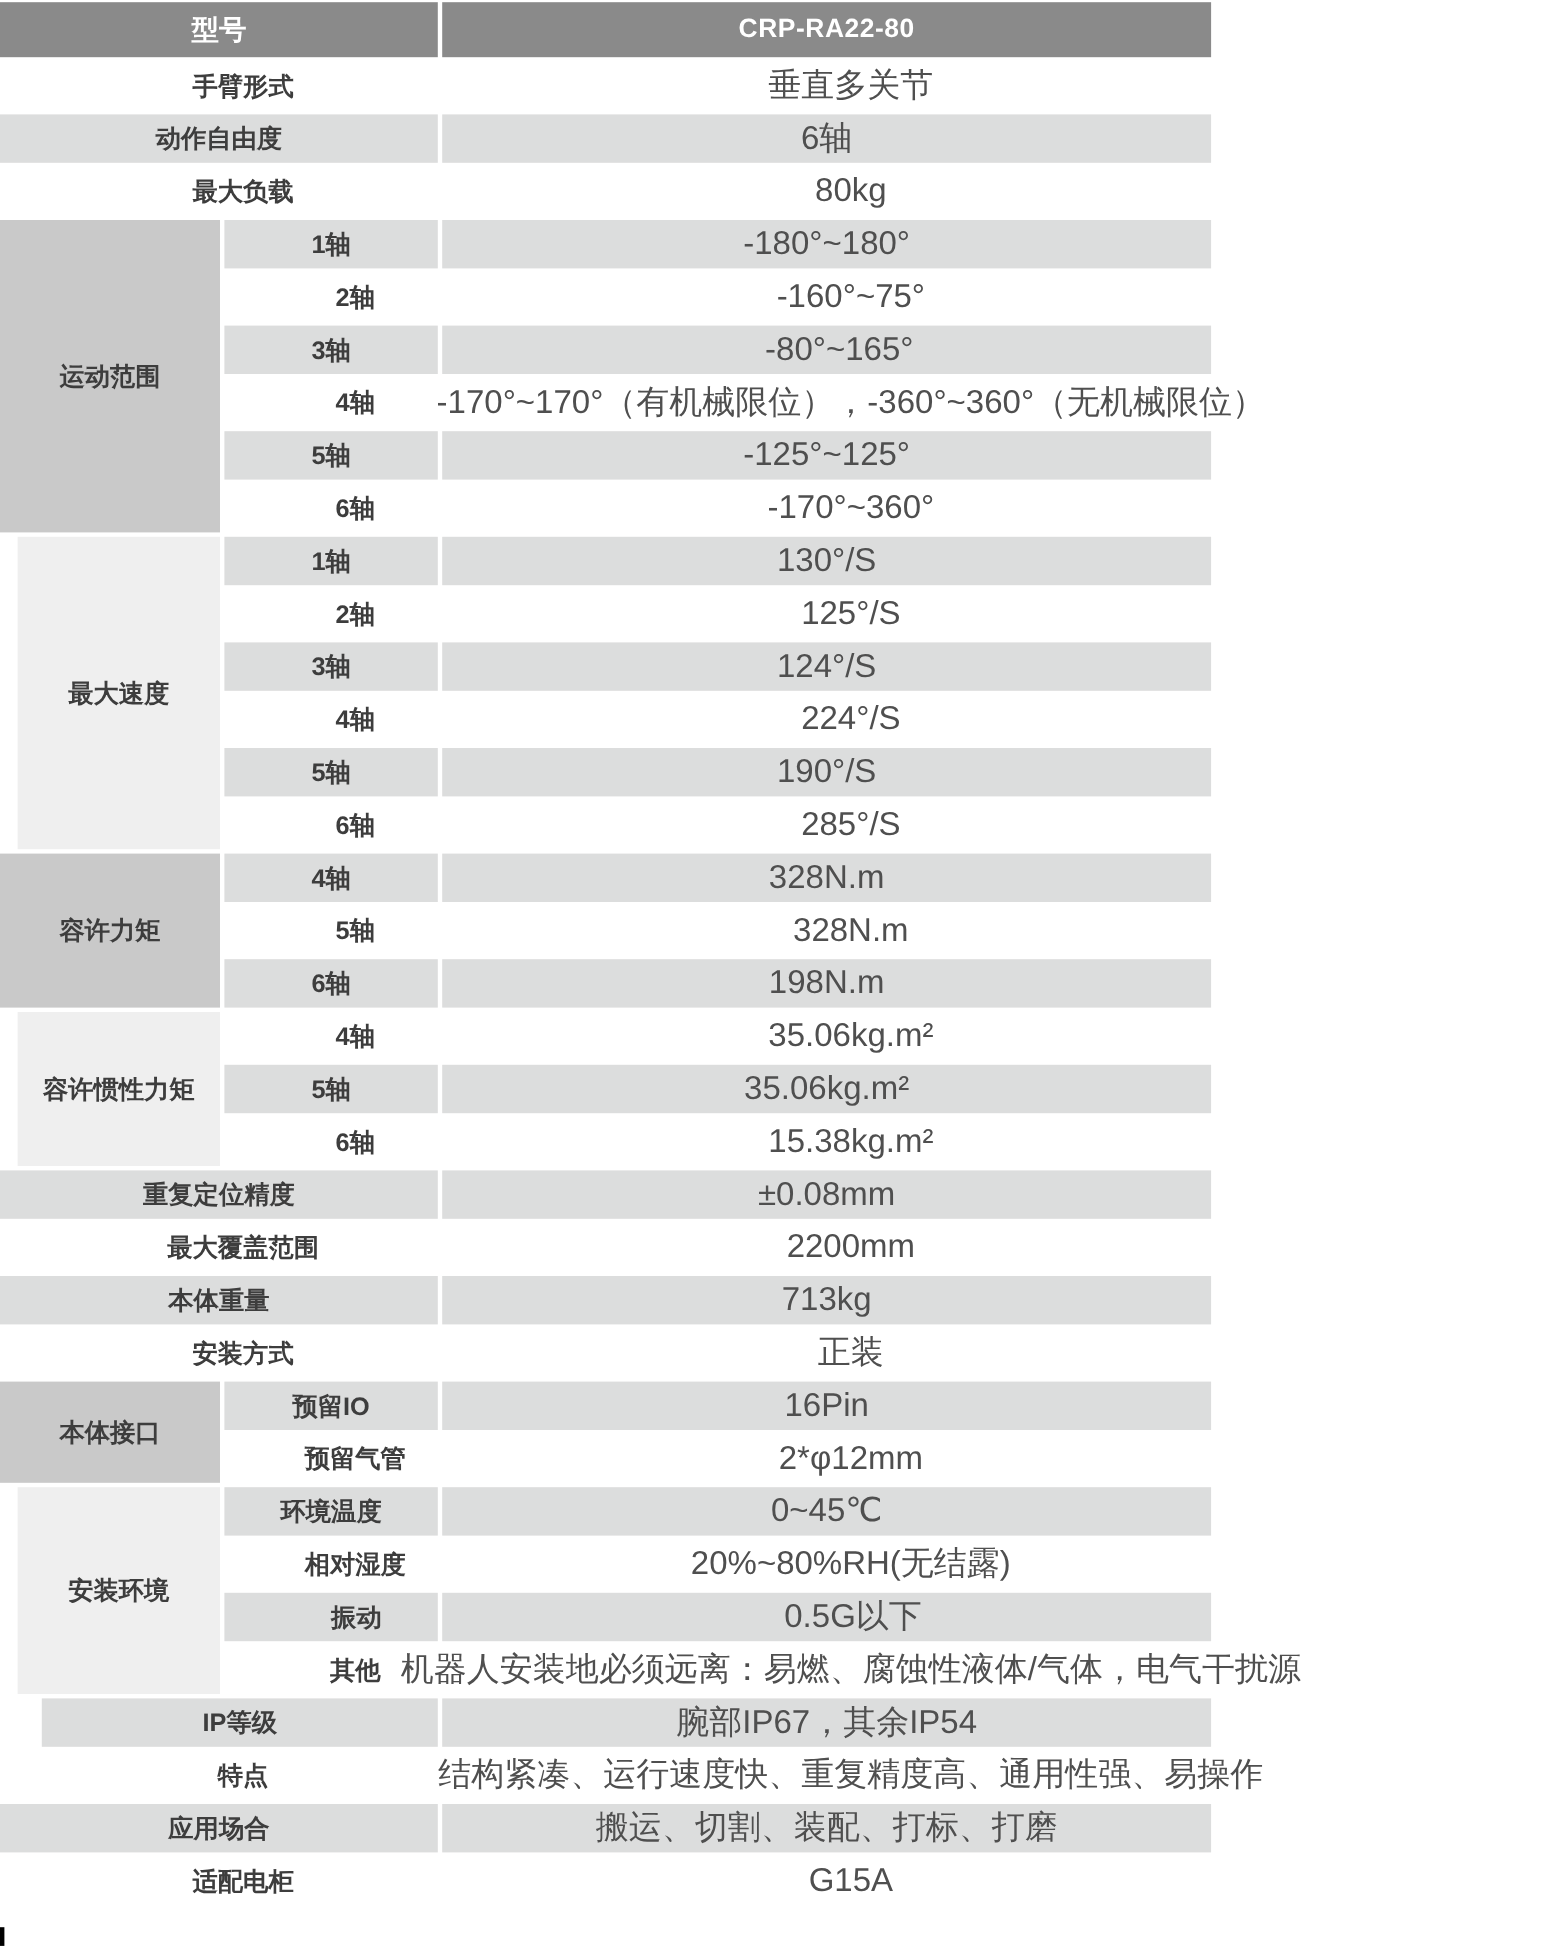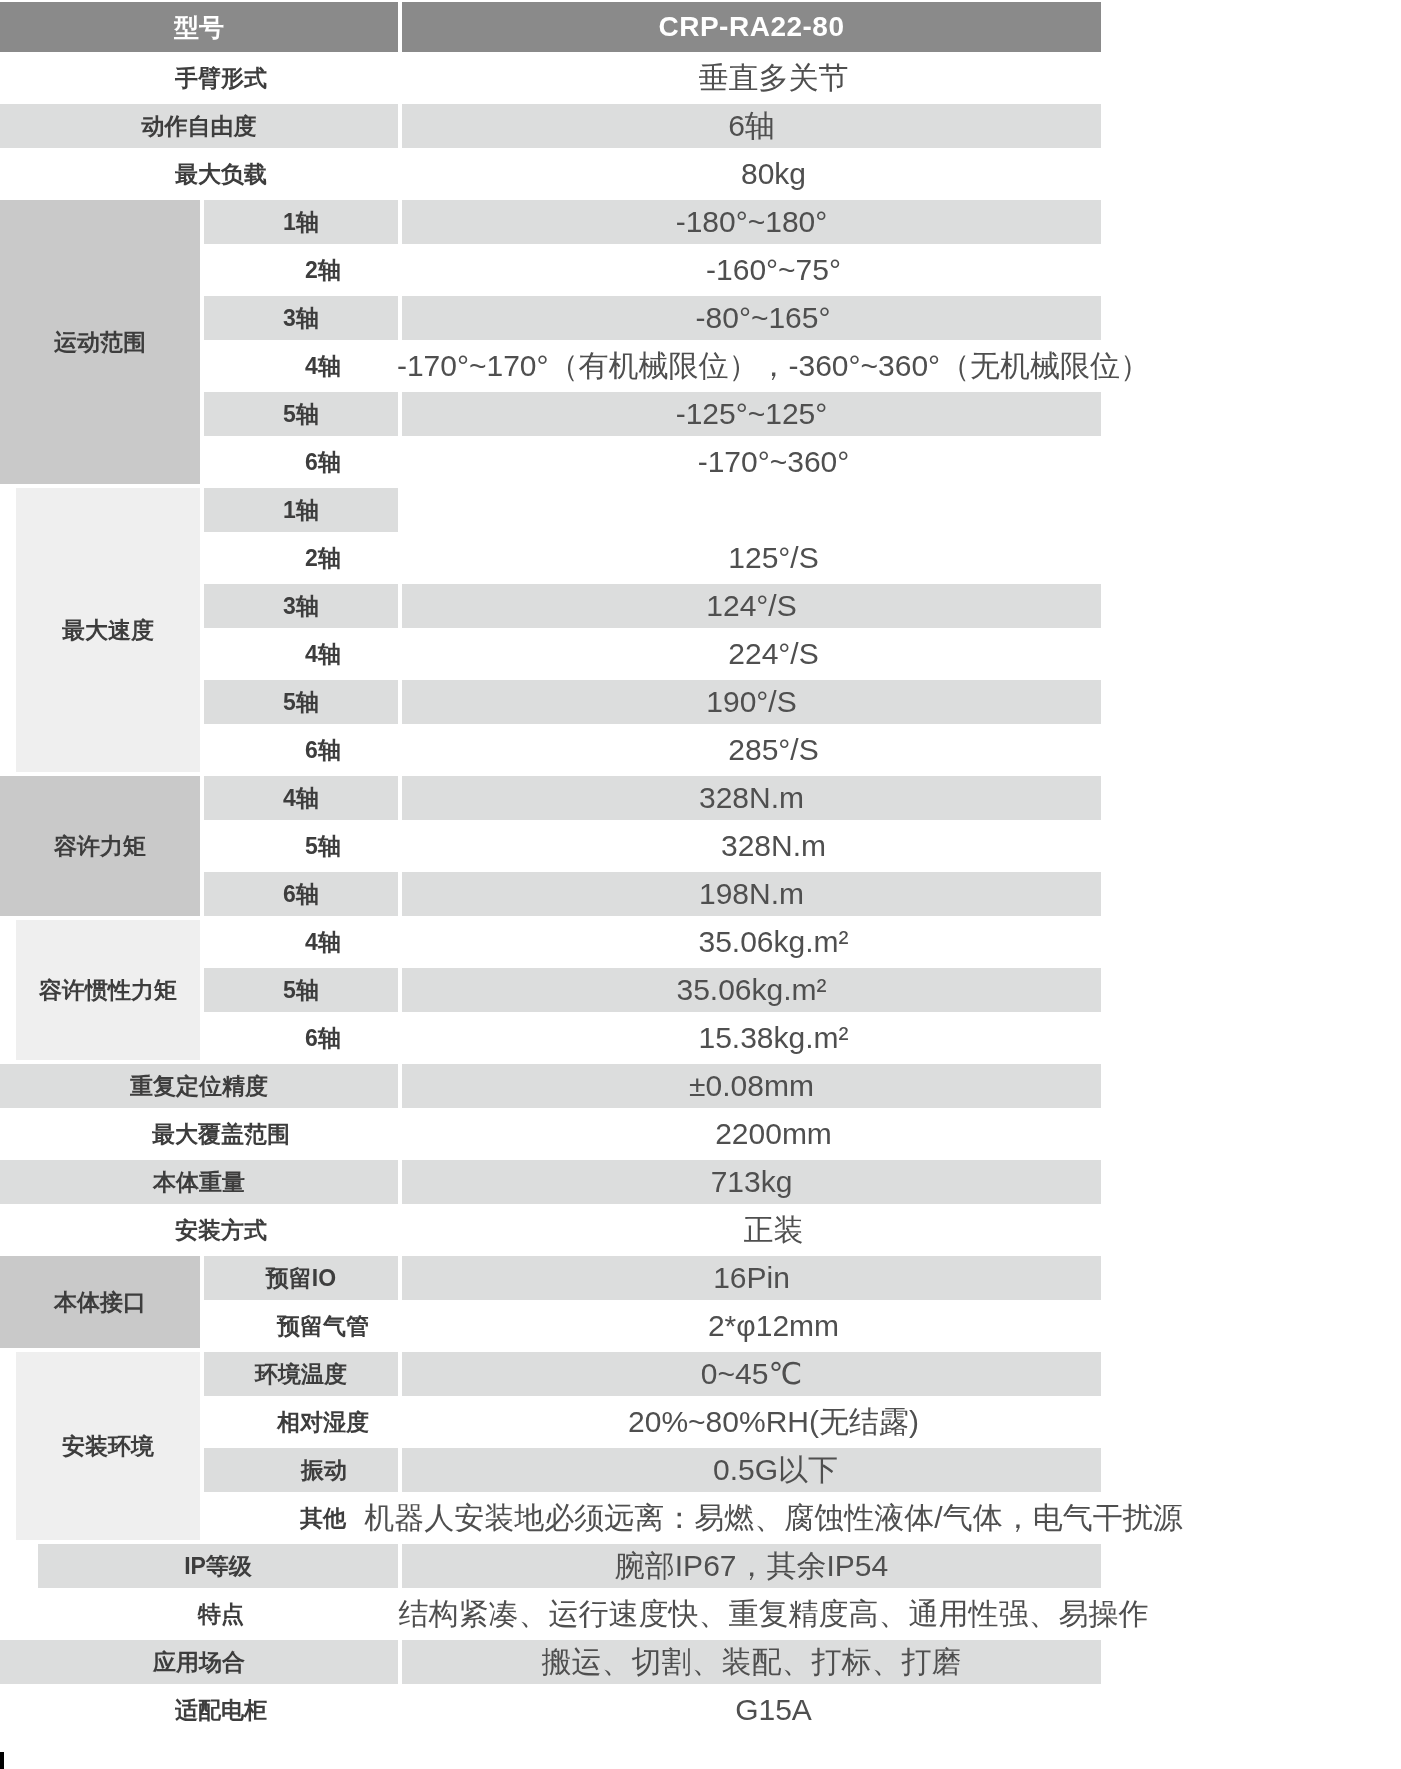--- a/index.html
+++ b/index.html
@@ -33,21 +33,21 @@
     line-height: 1.15;
     white-space: nowrap;
   }
   .hdr {
     background: var(--header-bg, #8a8a8a);
     color: #ffffff;
     font-weight: bold;
     font-size: 25px;
   }
   .hdr-model {
-    font-size: 28px;
+    font-size: 24px;
     letter-spacing: 0.5px;
   }
   .lab {
     font-weight: bold;
     color: var(--label-text, #3d3d3d);
     font-size: 23px;
   }
   .val {
     color: var(--value-text, #4f4f4f);
     font-size: 30px;
@@ -85,20 +85,21 @@
     <div class="cell lab bg-gray" style="grid-area: 7 / 2;">3轴</div>
     <div class="cell val bg-gray" style="grid-area: 7 / 3; padding-left: 23px;">-80°~165°</div>
     <div class="cell lab bg-white" style="grid-area: 8 / 2;">4轴</div>
     <div class="cell val bg-white" style="grid-area: 8 / 3;">-170°~170°（有机械限位），-360°~360°（无机械限位）</div>
     <div class="cell lab bg-gray" style="grid-area: 9 / 2;">5轴</div>
     <div class="cell val bg-gray" style="grid-area: 9 / 3;">-125°~125°</div>
     <div class="cell lab bg-white" style="grid-area: 10 / 2;">6轴</div>
     <div class="cell val bg-white" style="grid-area: 10 / 3;">-170°~360°</div>
     <div class="cell lab cat-light" style="grid-area: 11 / 1 / span 6;">最大速度</div>
     <div class="cell lab bg-gray" style="grid-area: 11 / 2;">1轴</div>
+    <div class="cell val bg-gray" style="grid-area: 11 / 3;">130°/S</div>
     <div class="cell lab bg-white" style="grid-area: 12 / 2;">2轴</div>
     <div class="cell val bg-white" style="grid-area: 12 / 3;">125°/S</div>
     <div class="cell lab bg-gray" style="grid-area: 13 / 2;">3轴</div>
     <div class="cell val bg-gray" style="grid-area: 13 / 3;">124°/S</div>
     <div class="cell lab bg-white" style="grid-area: 14 / 2;">4轴</div>
     <div class="cell val bg-white" style="grid-area: 14 / 3;">224°/S</div>
     <div class="cell lab bg-gray" style="grid-area: 15 / 2;">5轴</div>
     <div class="cell val bg-gray" style="grid-area: 15 / 3;">190°/S</div>
     <div class="cell lab bg-white" style="grid-area: 16 / 2;">6轴</div>
     <div class="cell val bg-white" style="grid-area: 16 / 3;">285°/S</div>

